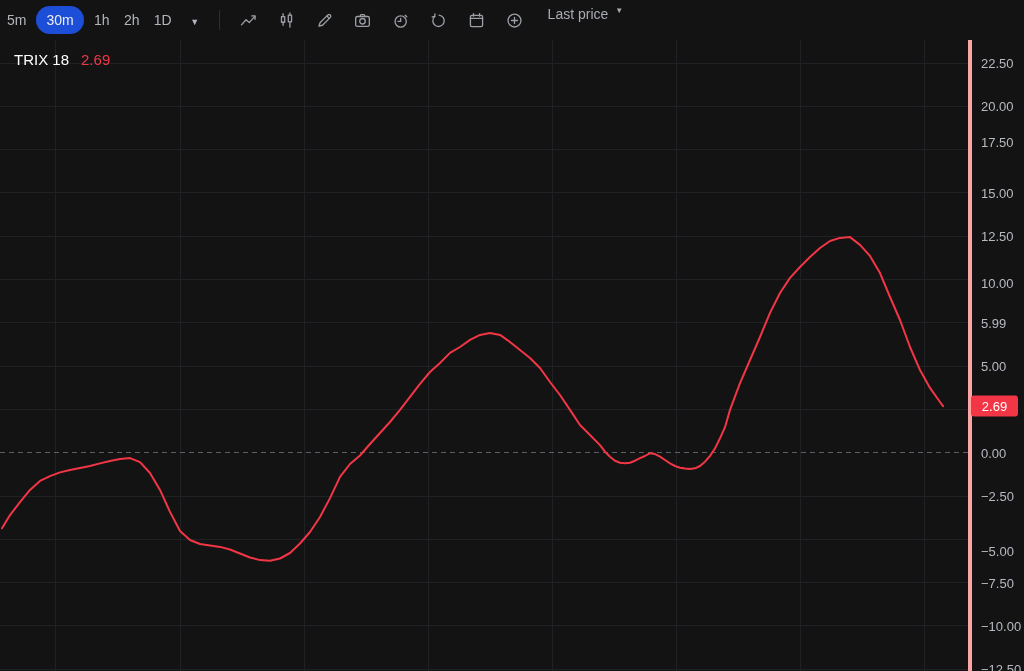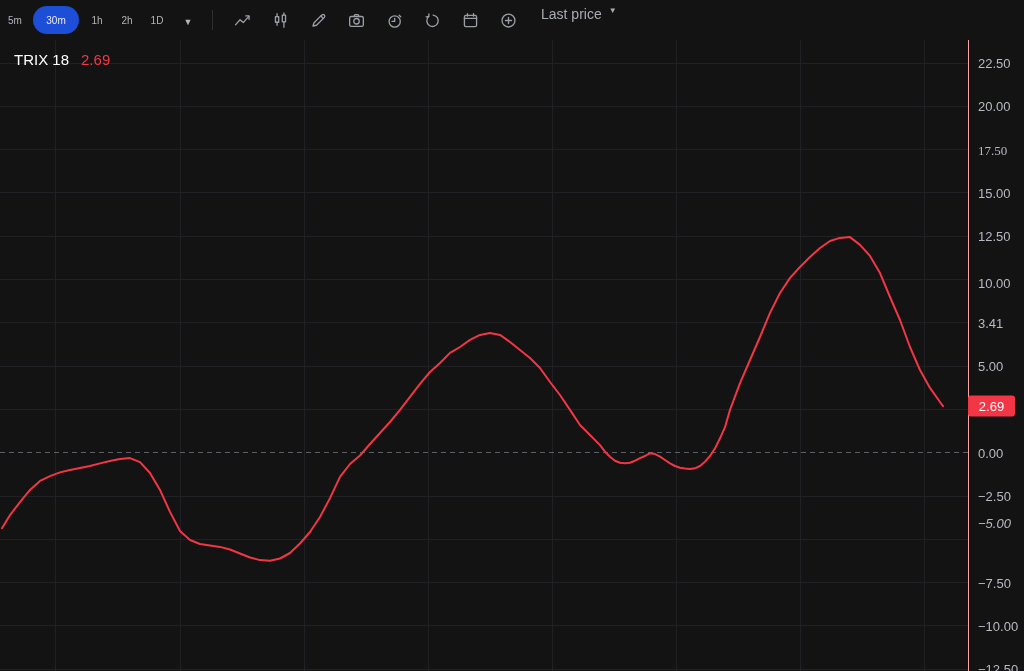--- a/index.html
+++ b/index.html
@@ -13,21 +13,21 @@
 
   
   .toolbar {
     position: absolute; left: 0; top: 0; width: 1024px; height: 40px;
     display: flex; align-items: center;
     background: #131314;
   }
   .tf-group { display: flex; align-items: center; }
   .tf {
     border: none; background: transparent; color: #b2b5bc;
-    font-family: "Liberation Sans", sans-serif; font-size: 10px;
+    font-family: "Liberation Sans", sans-serif; font-size: 14px;
     height: 28px; min-width: 24px; padding: 0 4px; margin: 0 3px;
     cursor: pointer; border-radius: 14px;
   }
   .tf.active { background: #1d4ed8; color: #ededee; min-width: 46px; padding: 0 10px; }
   .tf-caret-btn {
     border: none; background: transparent; height: 28px; width: 28px;
     margin: 0 2px; cursor: pointer; color: #b2b5bc;
   }
   .caret-glyph { font-size: 9px; color: #b2b5bc; }
   .sep { width: 1px; height: 20px; background: #2e2f33; margin: 0 10px 0 8px; }
@@ -52,21 +52,21 @@
     position: absolute; left: 14px; top: 11px;
     display: flex; align-items: baseline; gap: 12px;
     font-size: 15px; pointer-events: none;
   }
   .legend .ind-title { color: #ffffff; }
   .legend .ind-value { color: #f23645; }
 
   
   .y-axis {
     position: absolute; left: 968px; top: 40px; width: 56px; height: 631px;
-    border-left: 1px solid #fca5a5; background: #131314;
+    border-left: 4px solid #fca5a5; background: #131314;
   }
   .y-tick {
     position: absolute; left: 9px; transform: translateY(-50%);
     color: #b7bac1; font-size: 13px; white-space: nowrap;
   }
   .price-badge {
     position: absolute; left: -1px; width: 47px; height: 21px;
     transform: translateY(-50%);
     background: #f23645; color: #ffffff; border-radius: 3px;
     font-size: 13px; font-weight: 500;
@@ -184,29 +184,29 @@
     <div class="legend">
       <span class="ind-title">TRIX 18</span>
       <span class="ind-value">2.69</span>
     </div>
   </div>
 
   <div class="y-axis">
     <div id="axis-ticks">
         <span class="y-tick" style="top: 23px;">22.50</span>
         <span class="y-tick" style="top: 66.3px;">20.00</span>
-        <span class="y-tick" style="top: 111px; font-family: Liberation Serif, serif;">17.50</span>
+        <span class="y-tick" style="top: 102px;">17.50</span>
         <span class="y-tick" style="top: 152.9px;">15.00</span>
         <span class="y-tick" style="top: 196.2px;">12.50</span>
         <span class="y-tick" style="top: 243px;">10.00</span>
-        <span class="y-tick" style="top: 282.8px;">3.41</span>
+        <span class="y-tick" style="top: 282.8px;">5.99</span>
         <span class="y-tick" style="top: 326.1px;">5.00</span>
         <span class="y-tick" style="top: 412.7px;">0.00</span>
         <span class="y-tick" style="top: 456px;">−2.50</span>
-        <span class="y-tick" style="top: 483px; font-style: italic;">−5.00</span>
+        <span class="y-tick" style="top: 511px;">−5.00</span>
         <span class="y-tick" style="top: 542.6px;">−7.50</span>
         <span class="y-tick" style="top: 585.9px;">−10.00</span>
         <span class="y-tick" style="top: 629.2px;">−12.50</span>
       </div>
     <div class="price-badge" id="price-badge" style="top: 366.1px;">2.69</div>
   </div>
 
 </div>
 
 </body></html>

